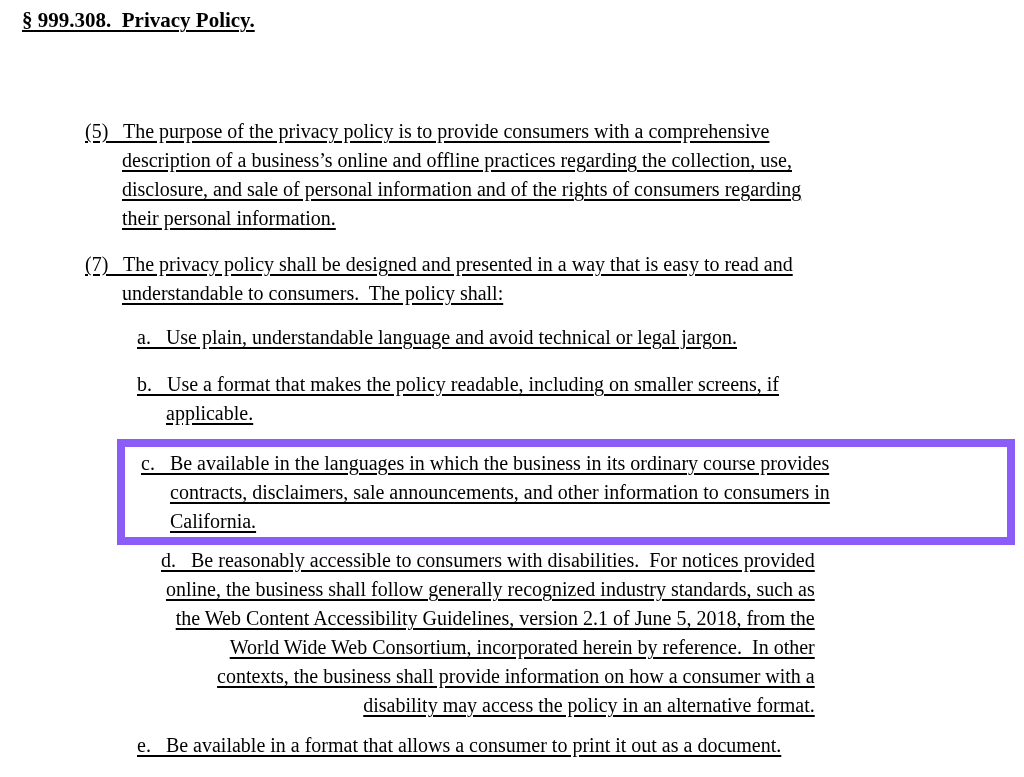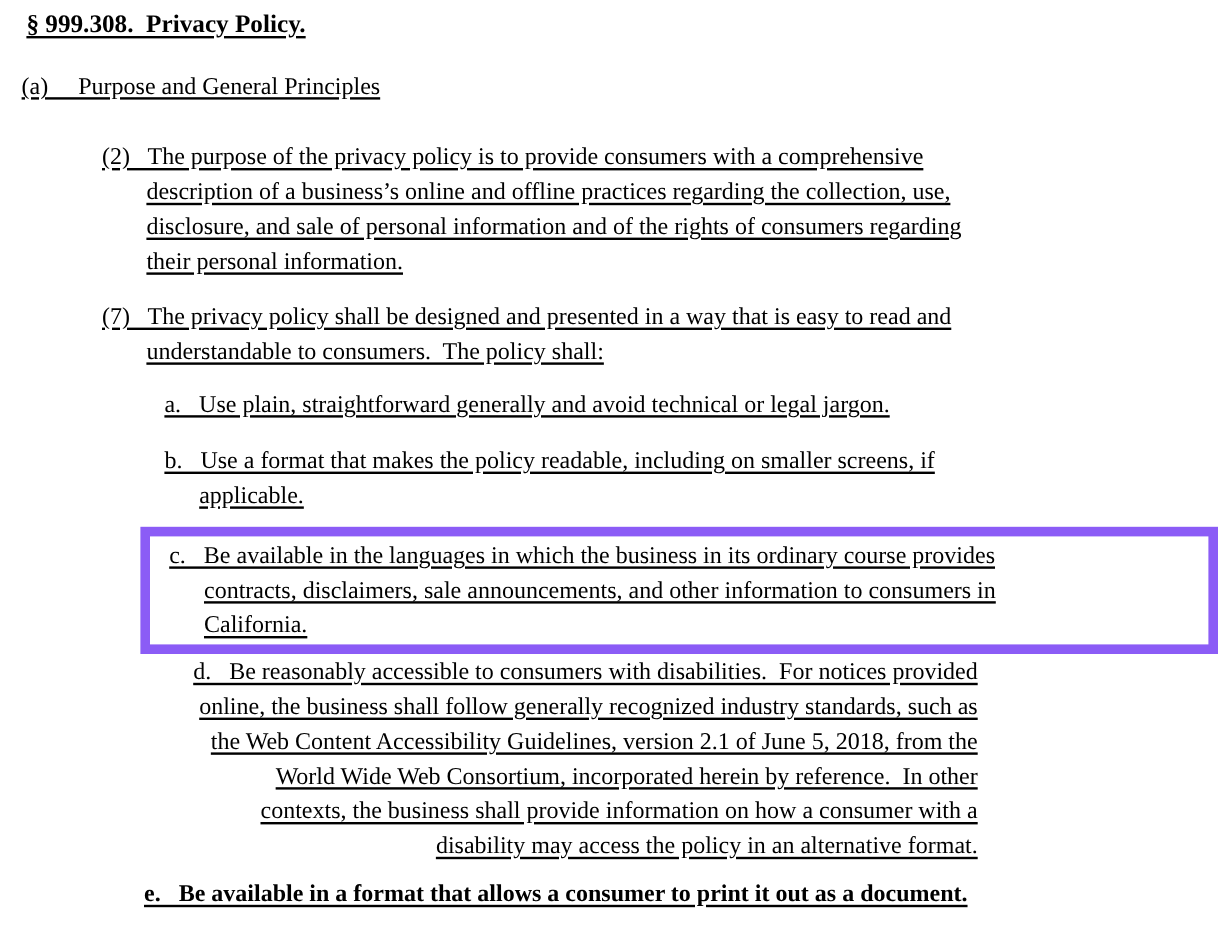--- a/index.html
+++ b/index.html
@@ -33,21 +33,21 @@
     top: 6px;
     font-size: 21px;
     font-weight: bold;
   }
   #secA { left: 18px;  top: 58px; }
   #p1   { left: 85px;  top: 117px; padding-left: 37px; text-indent: -37px; }
   #p2   { left: 85px;  top: 250px; padding-left: 37px; text-indent: -37px; }
   #ia   { left: 137px; top: 323px; padding-left: 29px; text-indent: -29px; }
   #ib   { left: 137px; top: 370px; padding-left: 29px; text-indent: -29px; }
   #id   { left: 137px; top: 546px; padding-left: 29px; text-indent: -29px; text-align: right; }
-  #ie   { left: 120px; top: 731px; padding-left: 29px; text-indent: -29px; font-weight: bold; }
+  #ie   { left: 137px; top: 731px; padding-left: 29px; text-indent: -29px; }
 
   .highlight-box {
     position: absolute;
     left: 117px;
     top: 439px;
     width: 898px;
     box-sizing: border-box;
     border: 8px solid #8b5cf6;
     padding: 2px 8px 1px 16px;
     background: transparent;
@@ -57,31 +57,30 @@
   }
   #ic { padding-left: 29px; text-indent: -29px; }
 </style>
 </head>
 <body>
 
 <div class="doc">
 
   <h1 class="blk" id="title">§ 999.308.  Privacy Policy.</h1>
 
-  <div class="blk" id="secA">(a)     Purpose and General Principles</div>
 
-  <div class="blk" id="p1">(2)   The purpose of the privacy policy is to provide consumers with a comprehensive
+  <div class="blk" id="p1">(5)   The purpose of the privacy policy is to provide consumers with a comprehensive
 description of a business’s online and offline practices regarding the collection, use,
 disclosure, and sale of personal information and of the rights of consumers regarding
 their personal information.</div>
 
   <div class="blk" id="p2">(7)   The privacy policy shall be designed and presented in a way that is easy to read and
 understandable to consumers.  The policy shall:</div>
 
-  <div class="blk" id="ia">a.   Use plain, straightforward generally and avoid technical or legal jargon.</div>
+  <div class="blk" id="ia">a.   Use plain, understandable language and avoid technical or legal jargon.</div>
 
   <div class="blk" id="ib">b.   Use a format that makes the policy readable, including on smaller screens, if
 applicable.</div>
 
   <div class="highlight-box">
     <div class="blk" id="ic">c.   Be available in the languages in which the business in its ordinary course provides
 contracts, disclaimers, sale announcements, and other information to consumers in
 California.</div>
   </div>
 

